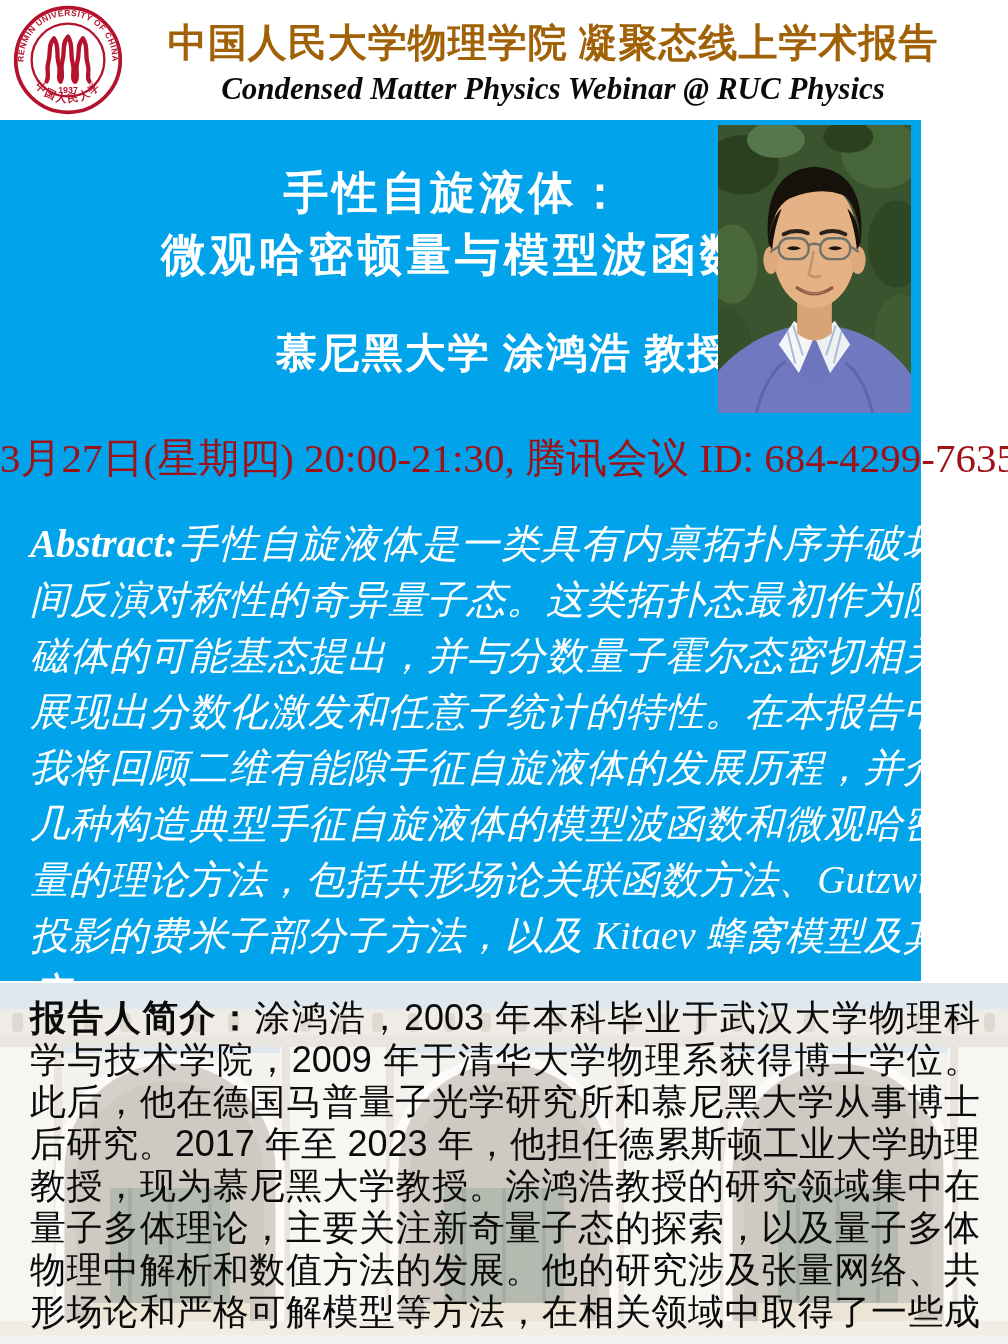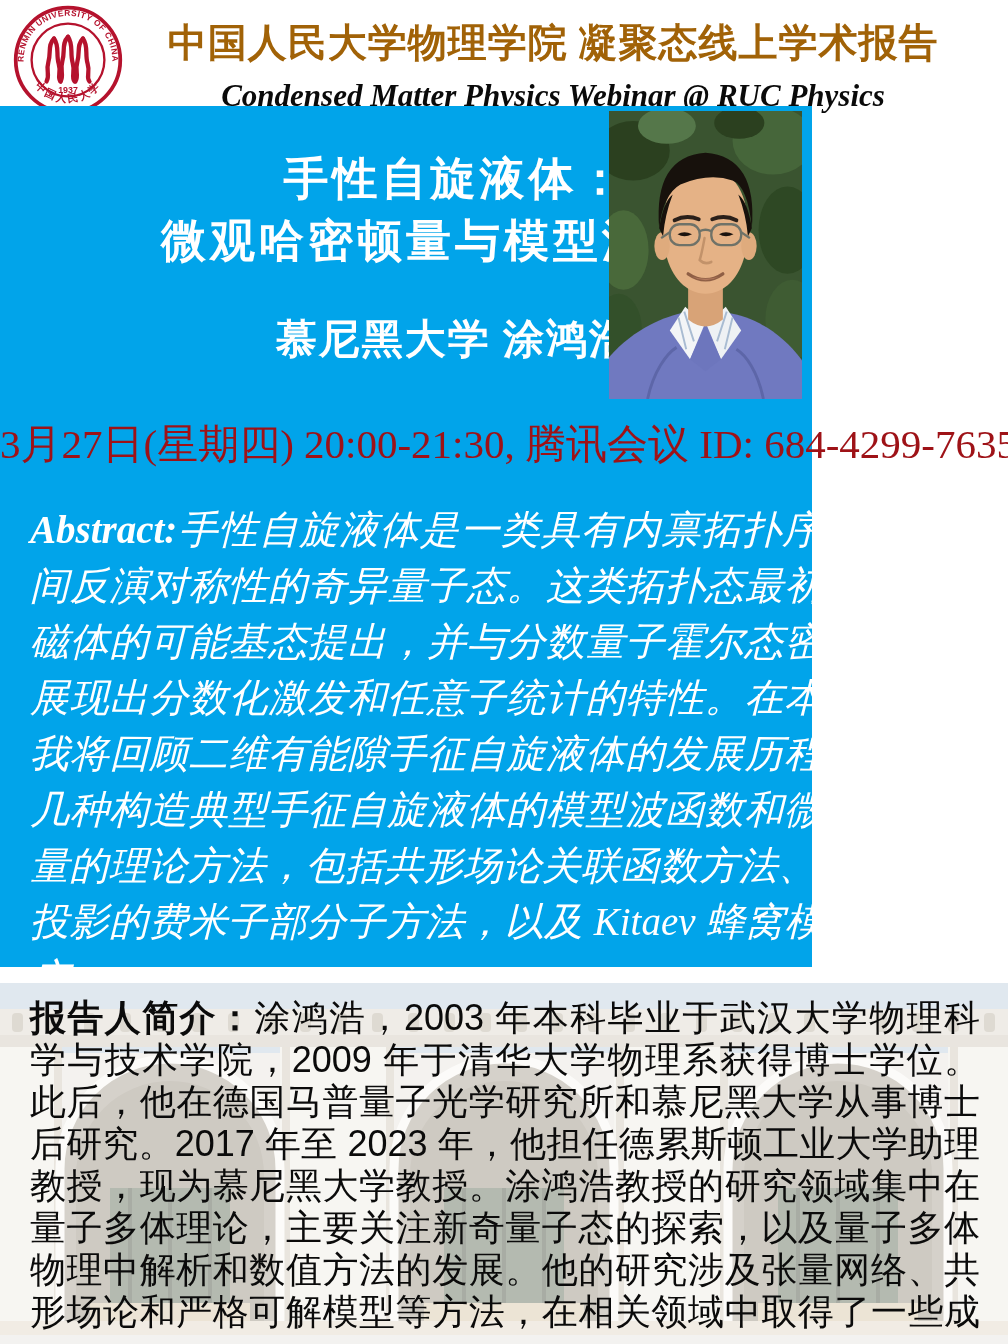--- a/index.html
+++ b/index.html
@@ -5,23 +5,23 @@
   html,body{margin:0;padding:0;background:#888;}
   #poster{
     position:relative;width:1008px;height:1344px;background:#ffffff;
     overflow:hidden;font-family:"Liberation Serif",serif;margin:0 auto;
   }
   
   .header{position:absolute;top:0;left:0;width:1008px;height:122px;background:#ffffff;}
   .logo{position:absolute;left:12px;top:4px;width:112px;height:112px;}
   .header-titles{position:absolute;left:138px;top:0;width:830px;height:122px;text-align:center;}
   .header-cn{margin-top:16px;font-size:39px;font-weight:bold;color:#a16207;letter-spacing:1px;white-space:nowrap;}
-  .header-en{margin-top:8px;font-size:31px;font-weight:bold;font-style:italic;color:#0a0a0a;white-space:nowrap;}
+  .header-en{margin-top:1px;font-size:31px;font-weight:bold;font-style:italic;color:#0a0a0a;white-space:nowrap;}
   
-  .blue{position:absolute;top:106px;left:0;width:812px;height:861px;background:#01A4EA;}
+  .blue{position:absolute;top:120px;left:0;width:921px;height:861px;background:#01A4EA;}
   .talk-title{position:absolute;top:42px;left:0;width:910px;text-align:center;color:#ffffff;
     font-weight:bold;font-size:45px;line-height:62px;letter-spacing:4px;}
   .speaker{position:absolute;top:206px;left:0;width:910px;text-align:center;color:#ffffff;
     font-size:41px;letter-spacing:2px;font-weight:bold;padding-left:48px;}
   .photo{position:absolute;top:5px;right:10px;width:193px;height:288px;}
   .datetime{position:absolute;top:311px;left:0;width:960px;text-align:center;color:#9E1217;
     font-size:41px;white-space:nowrap;}
   .abstract{position:absolute;top:396px;left:30px;width:952px;color:#ffffff;
     font-size:39px;line-height:56px;text-align:justify;font-style:italic;}
   .abstract-label{font-weight:bold;}

